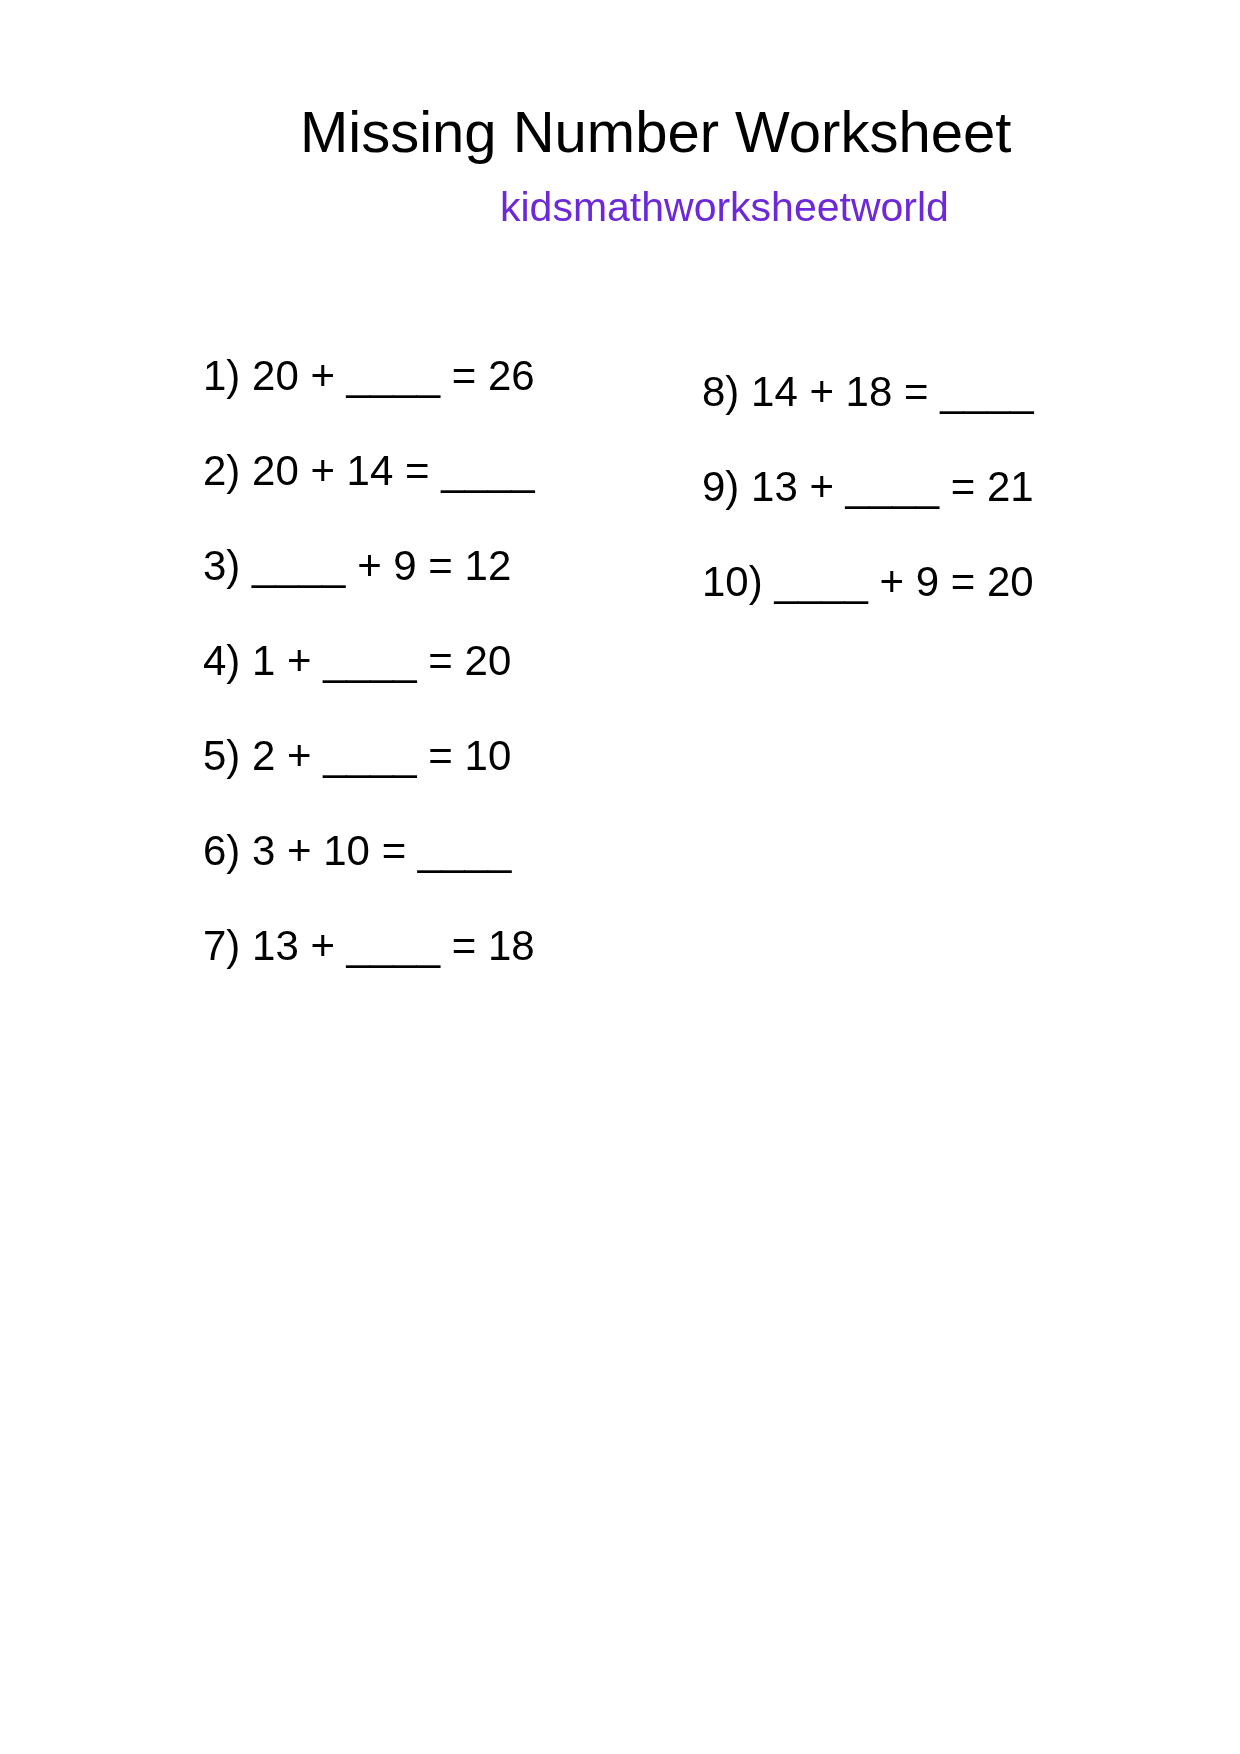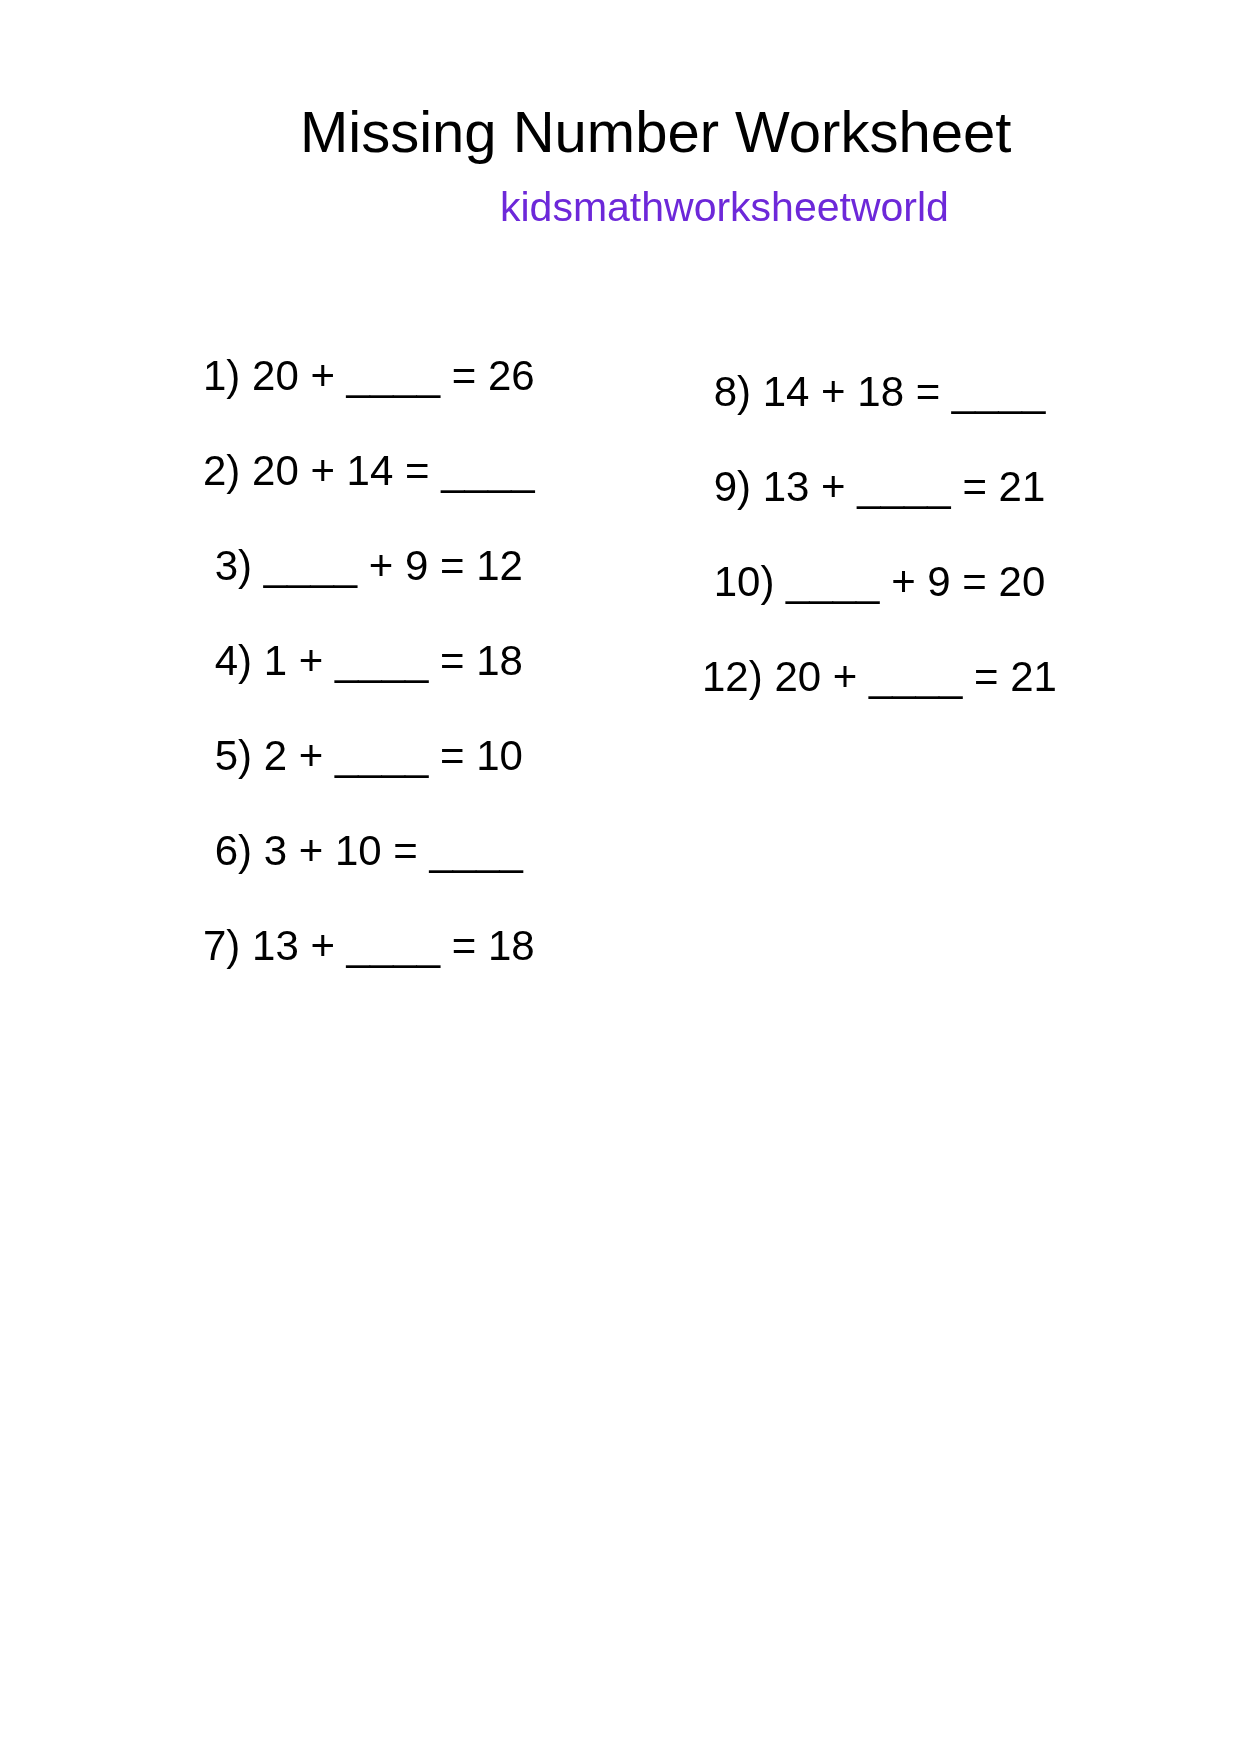--- a/index.html
+++ b/index.html
@@ -38,21 +38,20 @@
       position: absolute;
       top: 350px;
     }
     .column.left { left: 203px; }
     .column.right { left: 702px; margin-top: 16px; }
     .problem {
       height: 95px;
       font-size: 42px;
       line-height: 52px;
       white-space: nowrap;
-      text-align: center;
     }
     .problem .num { margin-right: 0; }
   </style>
 </head>
 <body>
 
 <h1 class="page-title">Missing Number Worksheet</h1>
 <div class="page-subtitle">kidsmathworksheetworld</div>
 
 <div class="column left">
@@ -63,21 +62,21 @@
   <div class="problem">
     <span class="num">2)</span>
     <span>20 + 14 = ____</span>
   </div>
   <div class="problem">
     <span class="num">3)</span>
     <span>____ + 9 = 12</span>
   </div>
   <div class="problem">
     <span class="num">4)</span>
-    <span>1 + ____ = 18</span>
+    <span>1 + ____ = 20</span>
   </div>
   <div class="problem">
     <span class="num">5)</span>
     <span>2 + ____ = 10</span>
   </div>
   <div class="problem">
     <span class="num">6)</span>
     <span>3 + 10 = ____</span>
   </div>
   <div class="problem">
@@ -92,17 +91,13 @@
     <span>14 + 18 = ____</span>
   </div>
   <div class="problem">
     <span class="num">9)</span>
     <span>13 + ____ = 21</span>
   </div>
   <div class="problem">
     <span class="num">10)</span>
     <span>____ + 9 = 20</span>
   </div>
-  <div class="problem">
-    <span class="num">12)</span>
-    <span>20 + ____ = 21</span>
-  </div>
 </div>
 
 </body></html>

